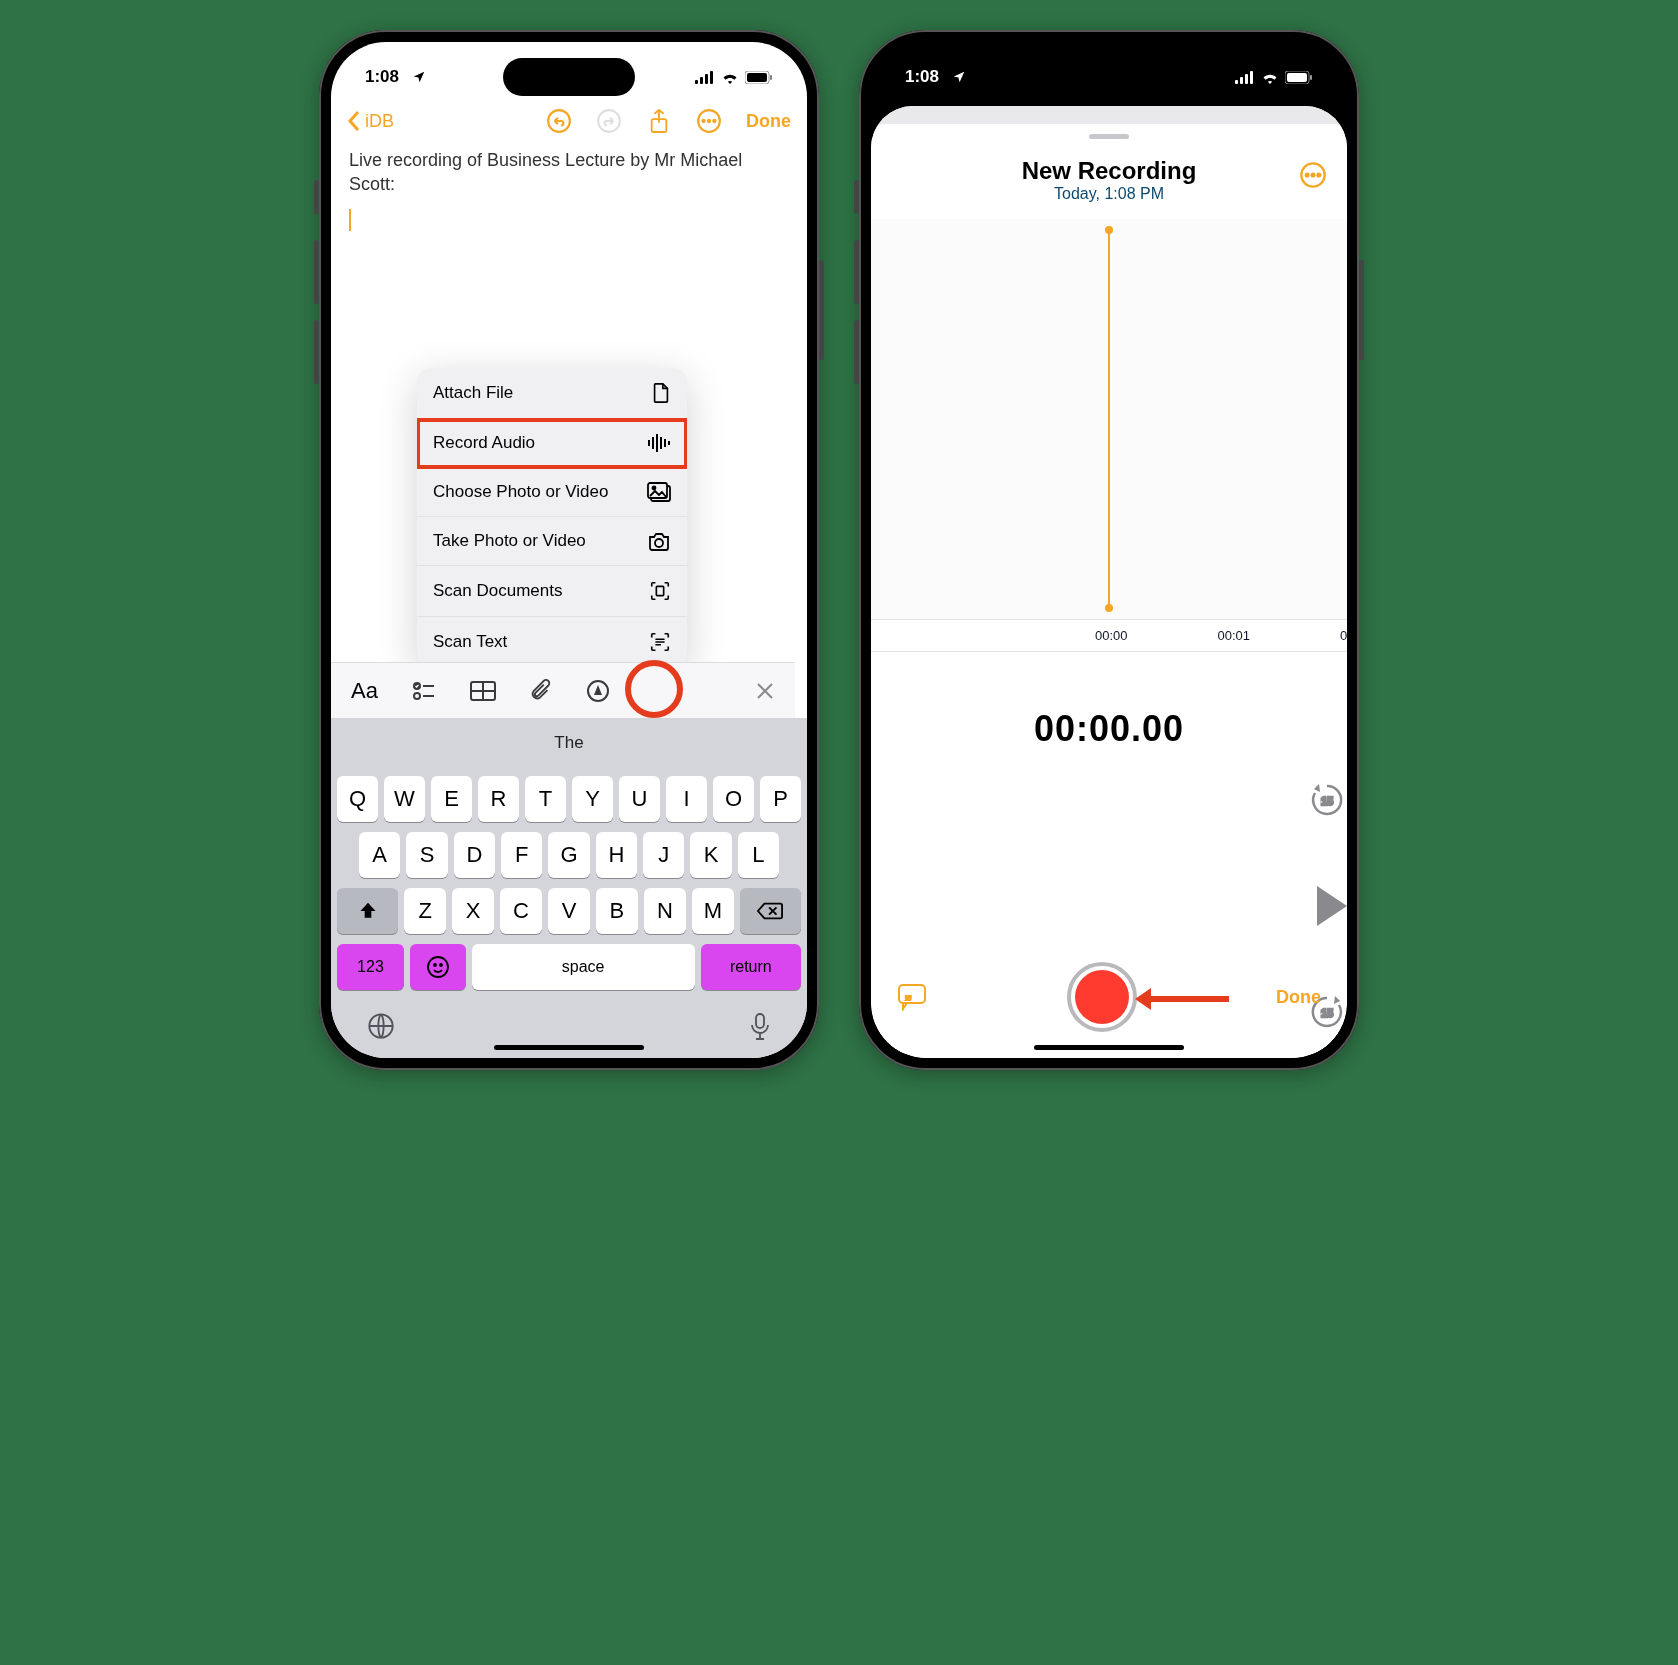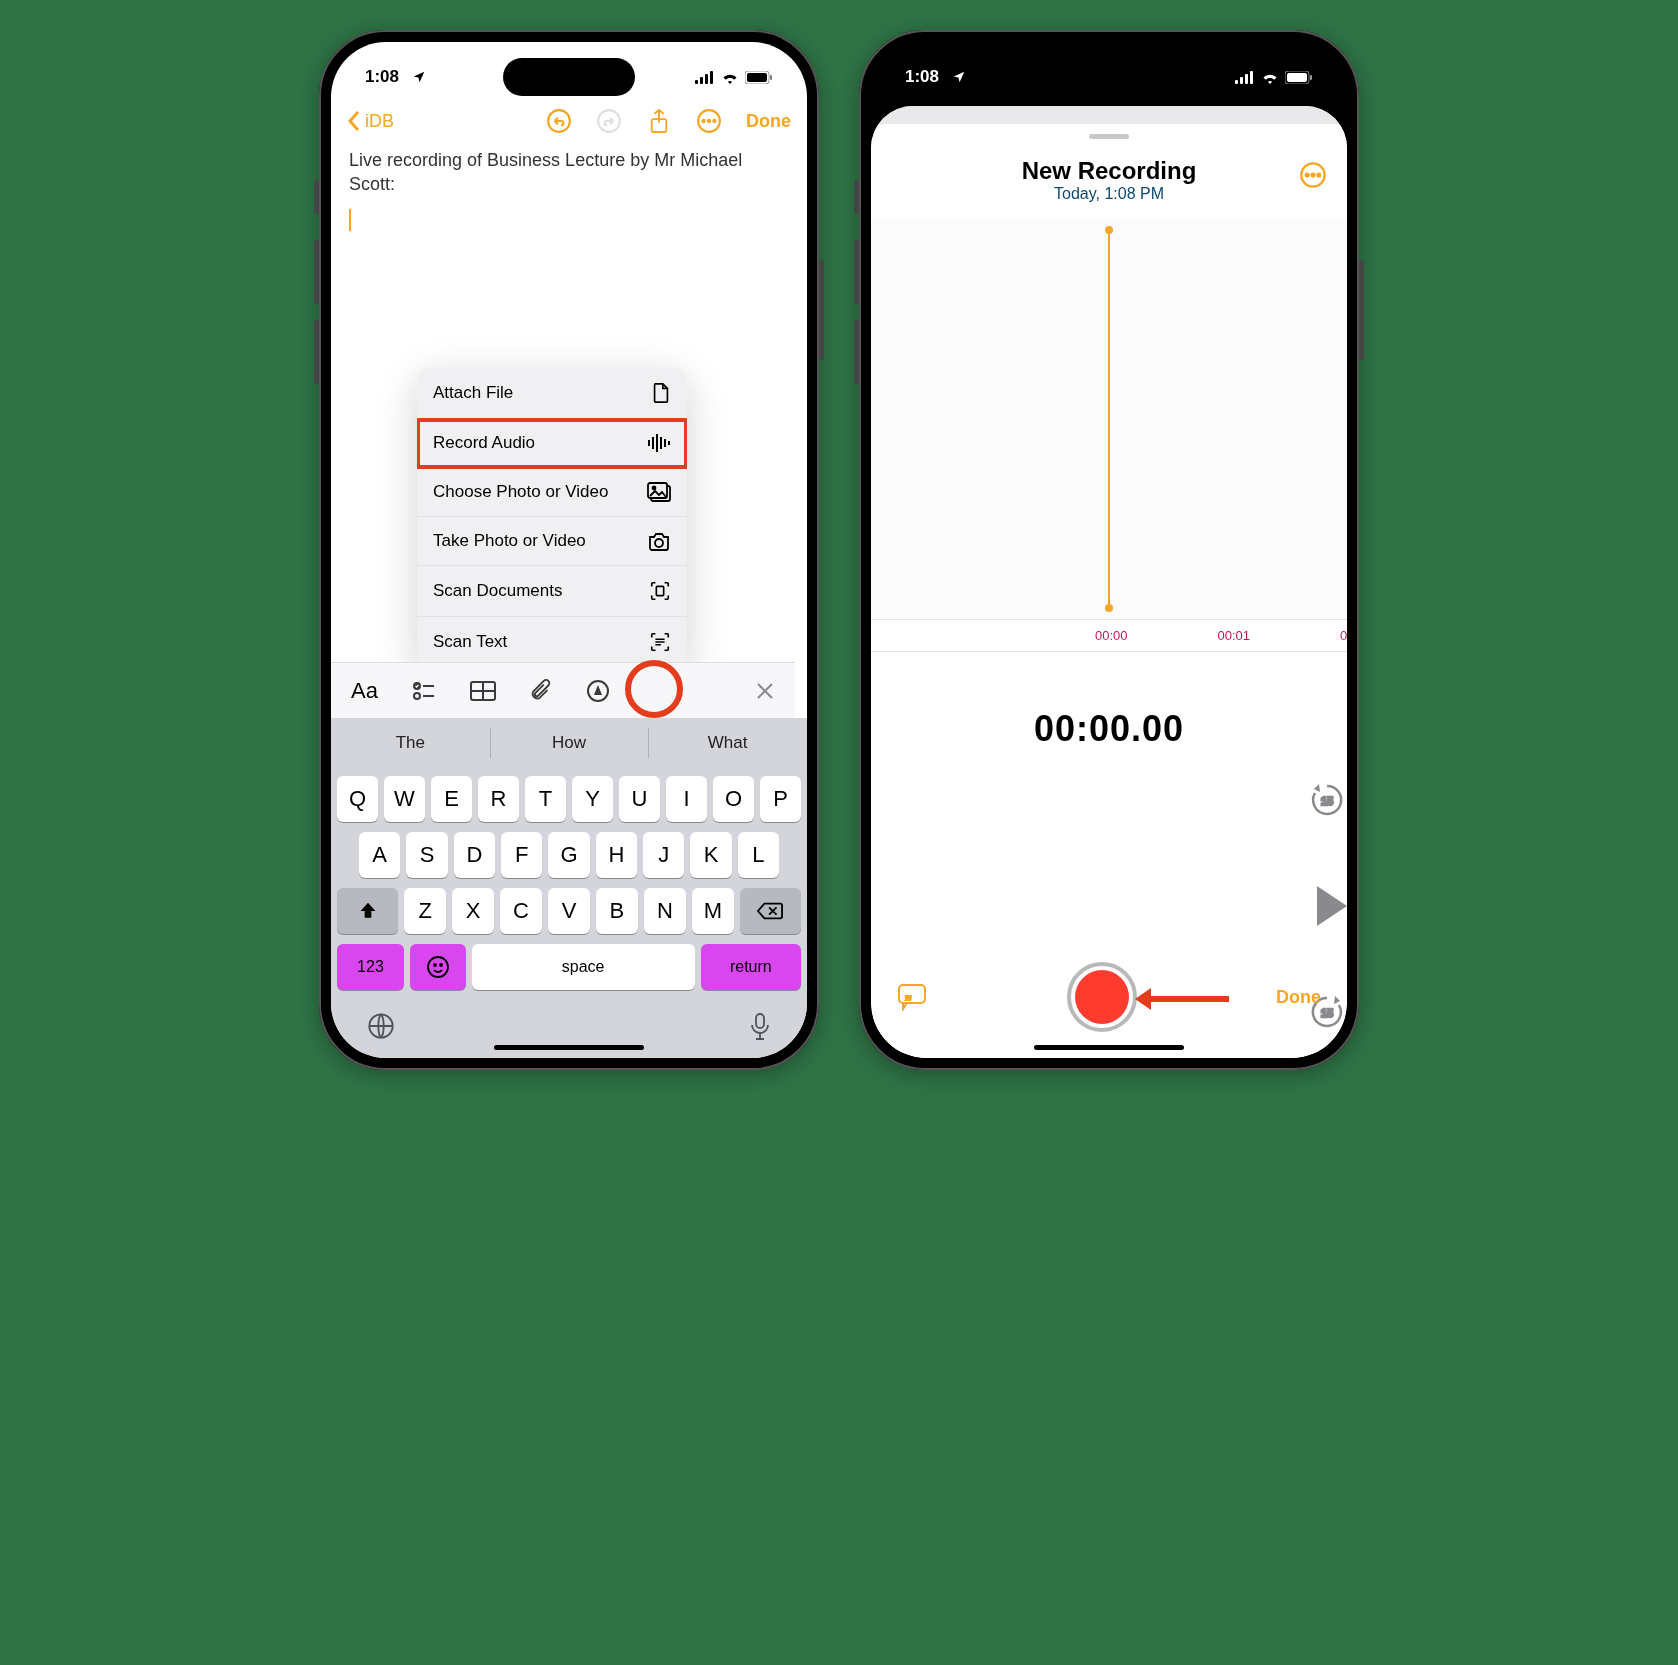--- a/index.html
+++ b/index.html
@@ -72,21 +72,21 @@
     display:flex; align-items:center; padding:0 20px; gap:34px;
   }
   .format-bar .spacer { flex:1; }
   .attach-hl {
     position:absolute; width:58px; height:58px; border:6px solid #e63c1e;
     border-radius:50%; left:294px; top:618px; z-index:5; pointer-events:none;
   }
 
   .suggestions {
     position:absolute; left:0; right:0; top:676px; height:50px;
-    background:#d3d5da; display:flex;
+    background:#d3d5da; display:flex;flex-direction:column;
   }
   .sug { flex:1; text-align:center; line-height:50px; font-size:17px; color:#222; position:relative; }
   .sug + .sug::before { content:""; position:absolute; left:0; top:10px; bottom:10px; width:1px; background:#aeb0b6; }
 
   .keyboard {
     position:absolute; left:0; right:0; top:726px; bottom:0;
     background:#d3d5da; padding:8px 6px 0;
   }
   .krow { display:flex; gap:6px; margin-bottom:10px; justify-content:center; }
   .key {
@@ -124,21 +124,21 @@
   .wave-line::before, .wave-line::after {
     content:""; position:absolute; left:50%; width:8px; height:8px; background:#f5a623;
     border-radius:50%; transform:translateX(-50%);
   }
   .wave-line::before { top:-3px; }
   .wave-line::after { bottom:-3px; }
 
   .timeline {
     display:flex; gap:90px; padding:8px 0 8px 224px;
     border-top:1px solid #e3e3e6; border-bottom:1px solid #e3e3e6;
-    color:#be185d; font-size:13px; background:#fff;
+    color:#0f172a; font-size:13px; background:#fff;
   }
 
   .rec-time { text-align:center; font-size:36px; font-weight:700; margin:56px 0 30px; font-variant-numeric: tabular-nums; letter-spacing:1px; }
   .transport { display:flex; align-items:flex-end; justify-content:center; gap:66px; color:#8a8a8e;flex-direction:column; }
   .play-tri { width:0; height:0; border-left:30px solid #8a8a8e; border-top:20px solid transparent; border-bottom:20px solid transparent; }
 
   .rec-bottom {
     position:absolute; bottom:26px; left:0; right:0;
     display:flex; align-items:center; justify-content:space-between; padding:0 26px;
   }

